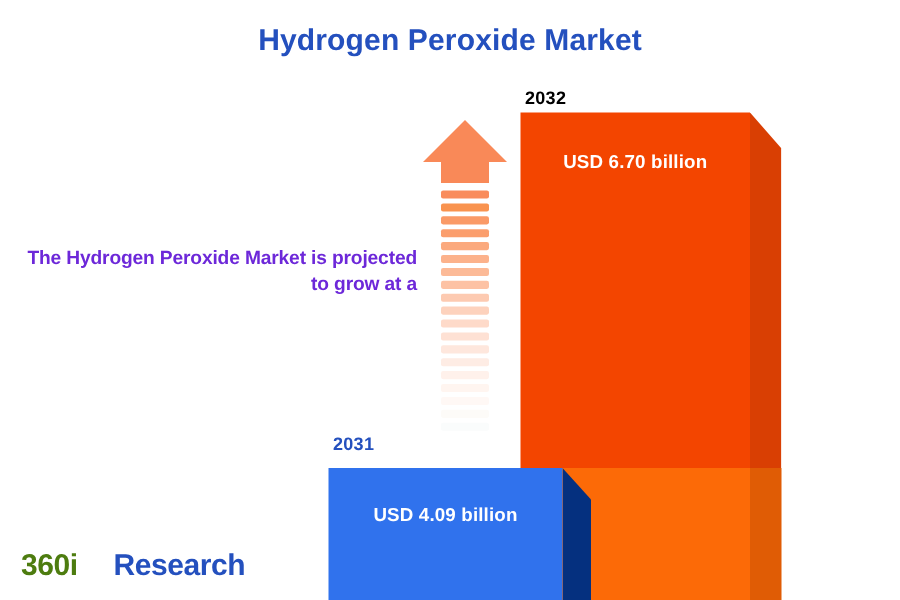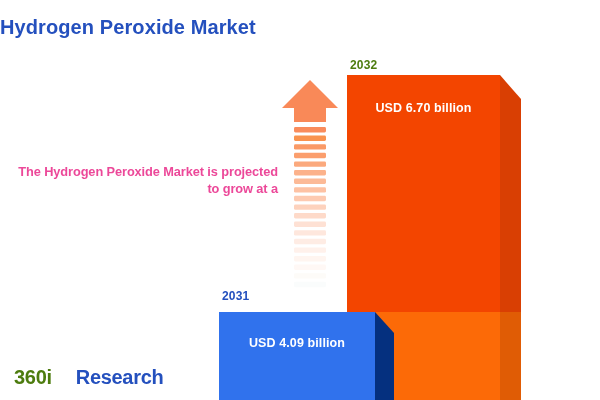--- a/index.html
+++ b/index.html
@@ -20,39 +20,39 @@
     background: #ffffff;
     overflow: hidden;
   }
 
   
   #chart-title {
     position: absolute;
     left: 0;
     top: 16px;
     width: 600px;
-    text-align: left;
+    text-align: center;
     font-size: 20px;
     font-weight: bold;
     color: #2450be;
     letter-spacing: 0.1px;
   }
 
   
   #cagr-block {
     position: absolute;
     left: 14px;
     top: 164px;
     width: 264px;
     text-align: right;
   }
   #cagr-statement {
     font-size: 12.8px;
     font-weight: bold;
-    color: #ec4899;
+    color: #6d28d9;
     line-height: 1.32;
     letter-spacing: -0.1px;
   }
   #cagr-value {
     margin-top: 7px;
     font-size: 30px;
     font-weight: bold;
     color: #f96300;
     letter-spacing: -0.6px;
     line-height: 1;
@@ -123,21 +123,21 @@
     font-weight: bold;
     color: #ffffff;
     letter-spacing: 0.1px;
   }
   #label-2032 {
     position: absolute;
     left: 350px;
     top: 58px;
     font-size: 12px;
     font-weight: bold;
-    color: #4d7c0f;
+    color: #000000;
     letter-spacing: 0.2px;
   }
 
   
   #bar-2024 {
     left: 219px;
     top: 312px;
     width: 175px;
     height: 88px;
     border-radius: 24px;

